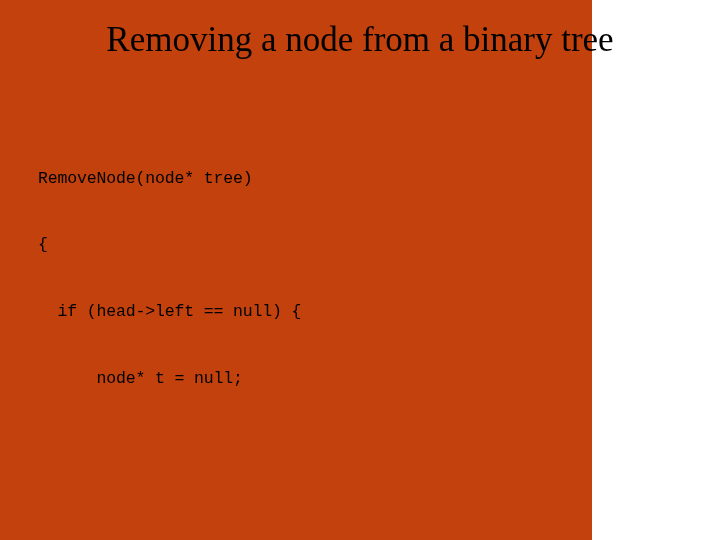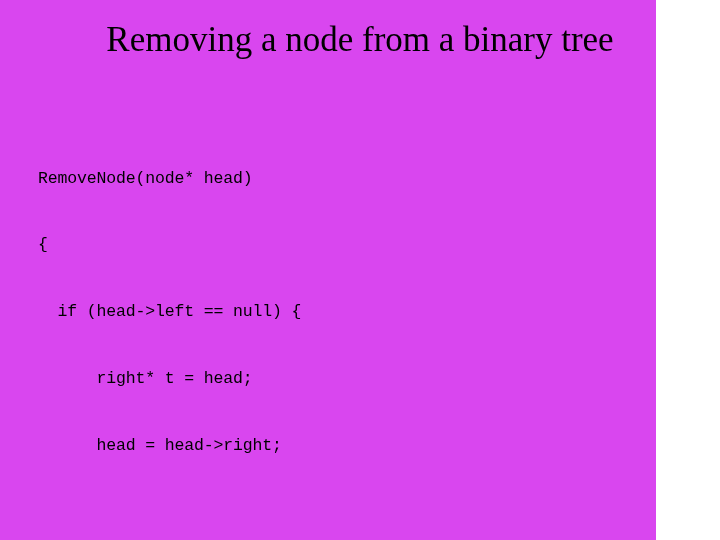--- a/index.html
+++ b/index.html
@@ -9,23 +9,23 @@
   body {
     width: 720px;
     height: 540px;
     background: #ffffff;
     overflow: hidden;
     font-family: "Liberation Sans", sans-serif;
   }
 
   #slide {
     position: relative;
-    width: 656px;
+    width: 592px;
     height: 540px;
-    background: #d946ef;
+    background: #c2410c;
   }
 
   
   #slide-title {
     position: absolute;
     left: 40px;
     top: 18px;
     width: 640px;
     text-align: center;
     font-family: "Liberation Serif", "DejaVu Serif", serif;
@@ -59,25 +59,24 @@
   }
 </style>
 </head>
 <body>
 
 <div id="slide">
 
   <h1 id="slide-title">Removing a node from a binary tree</h1>
 
   <div id="code-block">
-    <span class="code-line">RemoveNode(node* head)</span>
+    <span class="code-line">RemoveNode(node* tree)</span>
     <span class="code-line">{</span>
     <span class="code-line">  if (head-&gt;left == null) {</span>
-    <span class="code-line">      right* t = head;</span>
-    <span class="code-line">      head = head-&gt;right;</span>
+    <span class="code-line">      node* t = null;</span>
     
     
     
     
     
     
     
     
     
     

